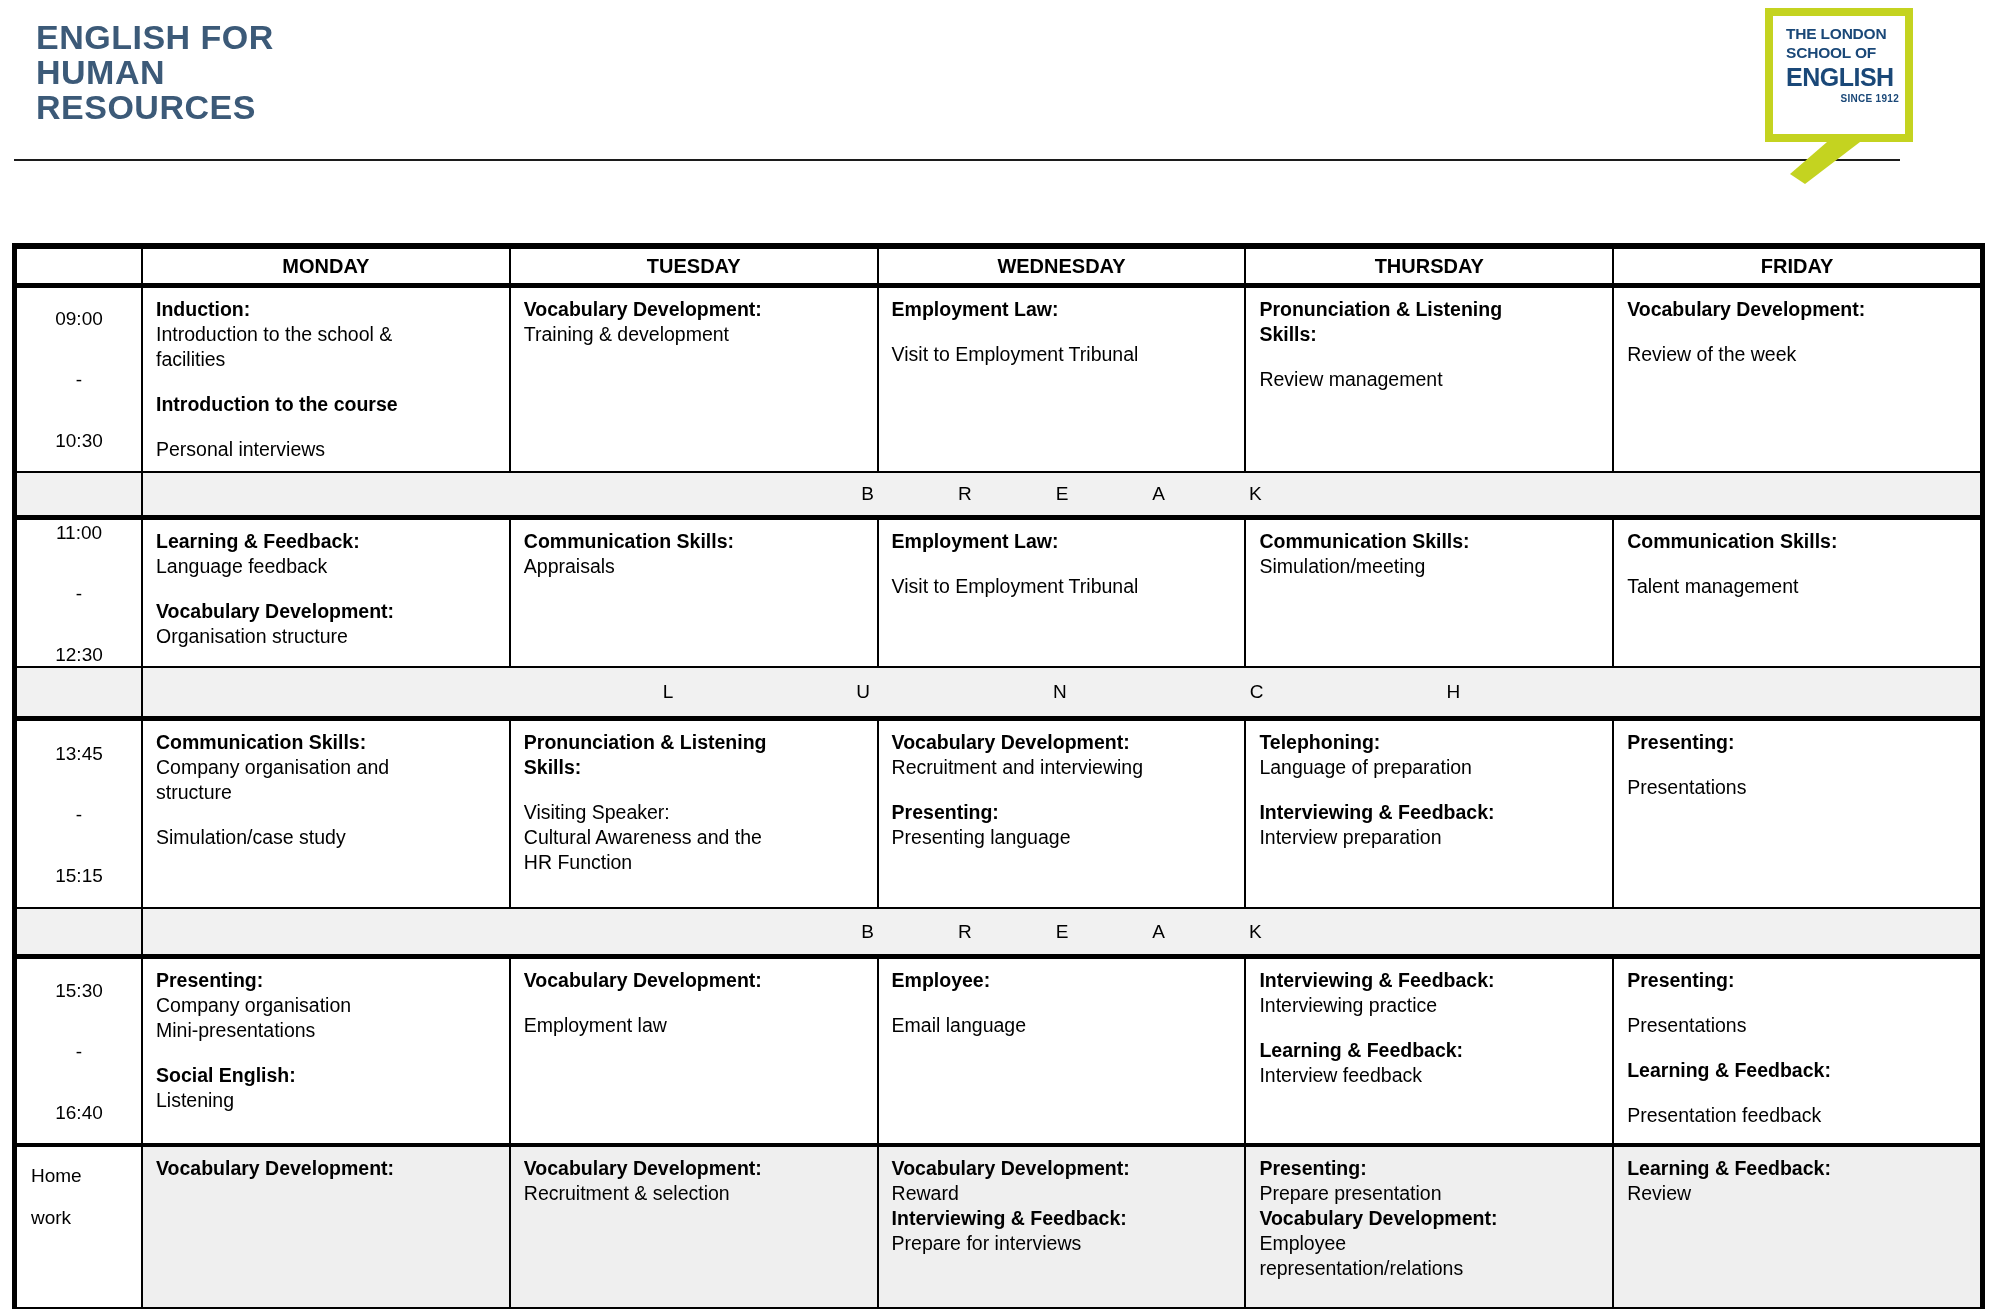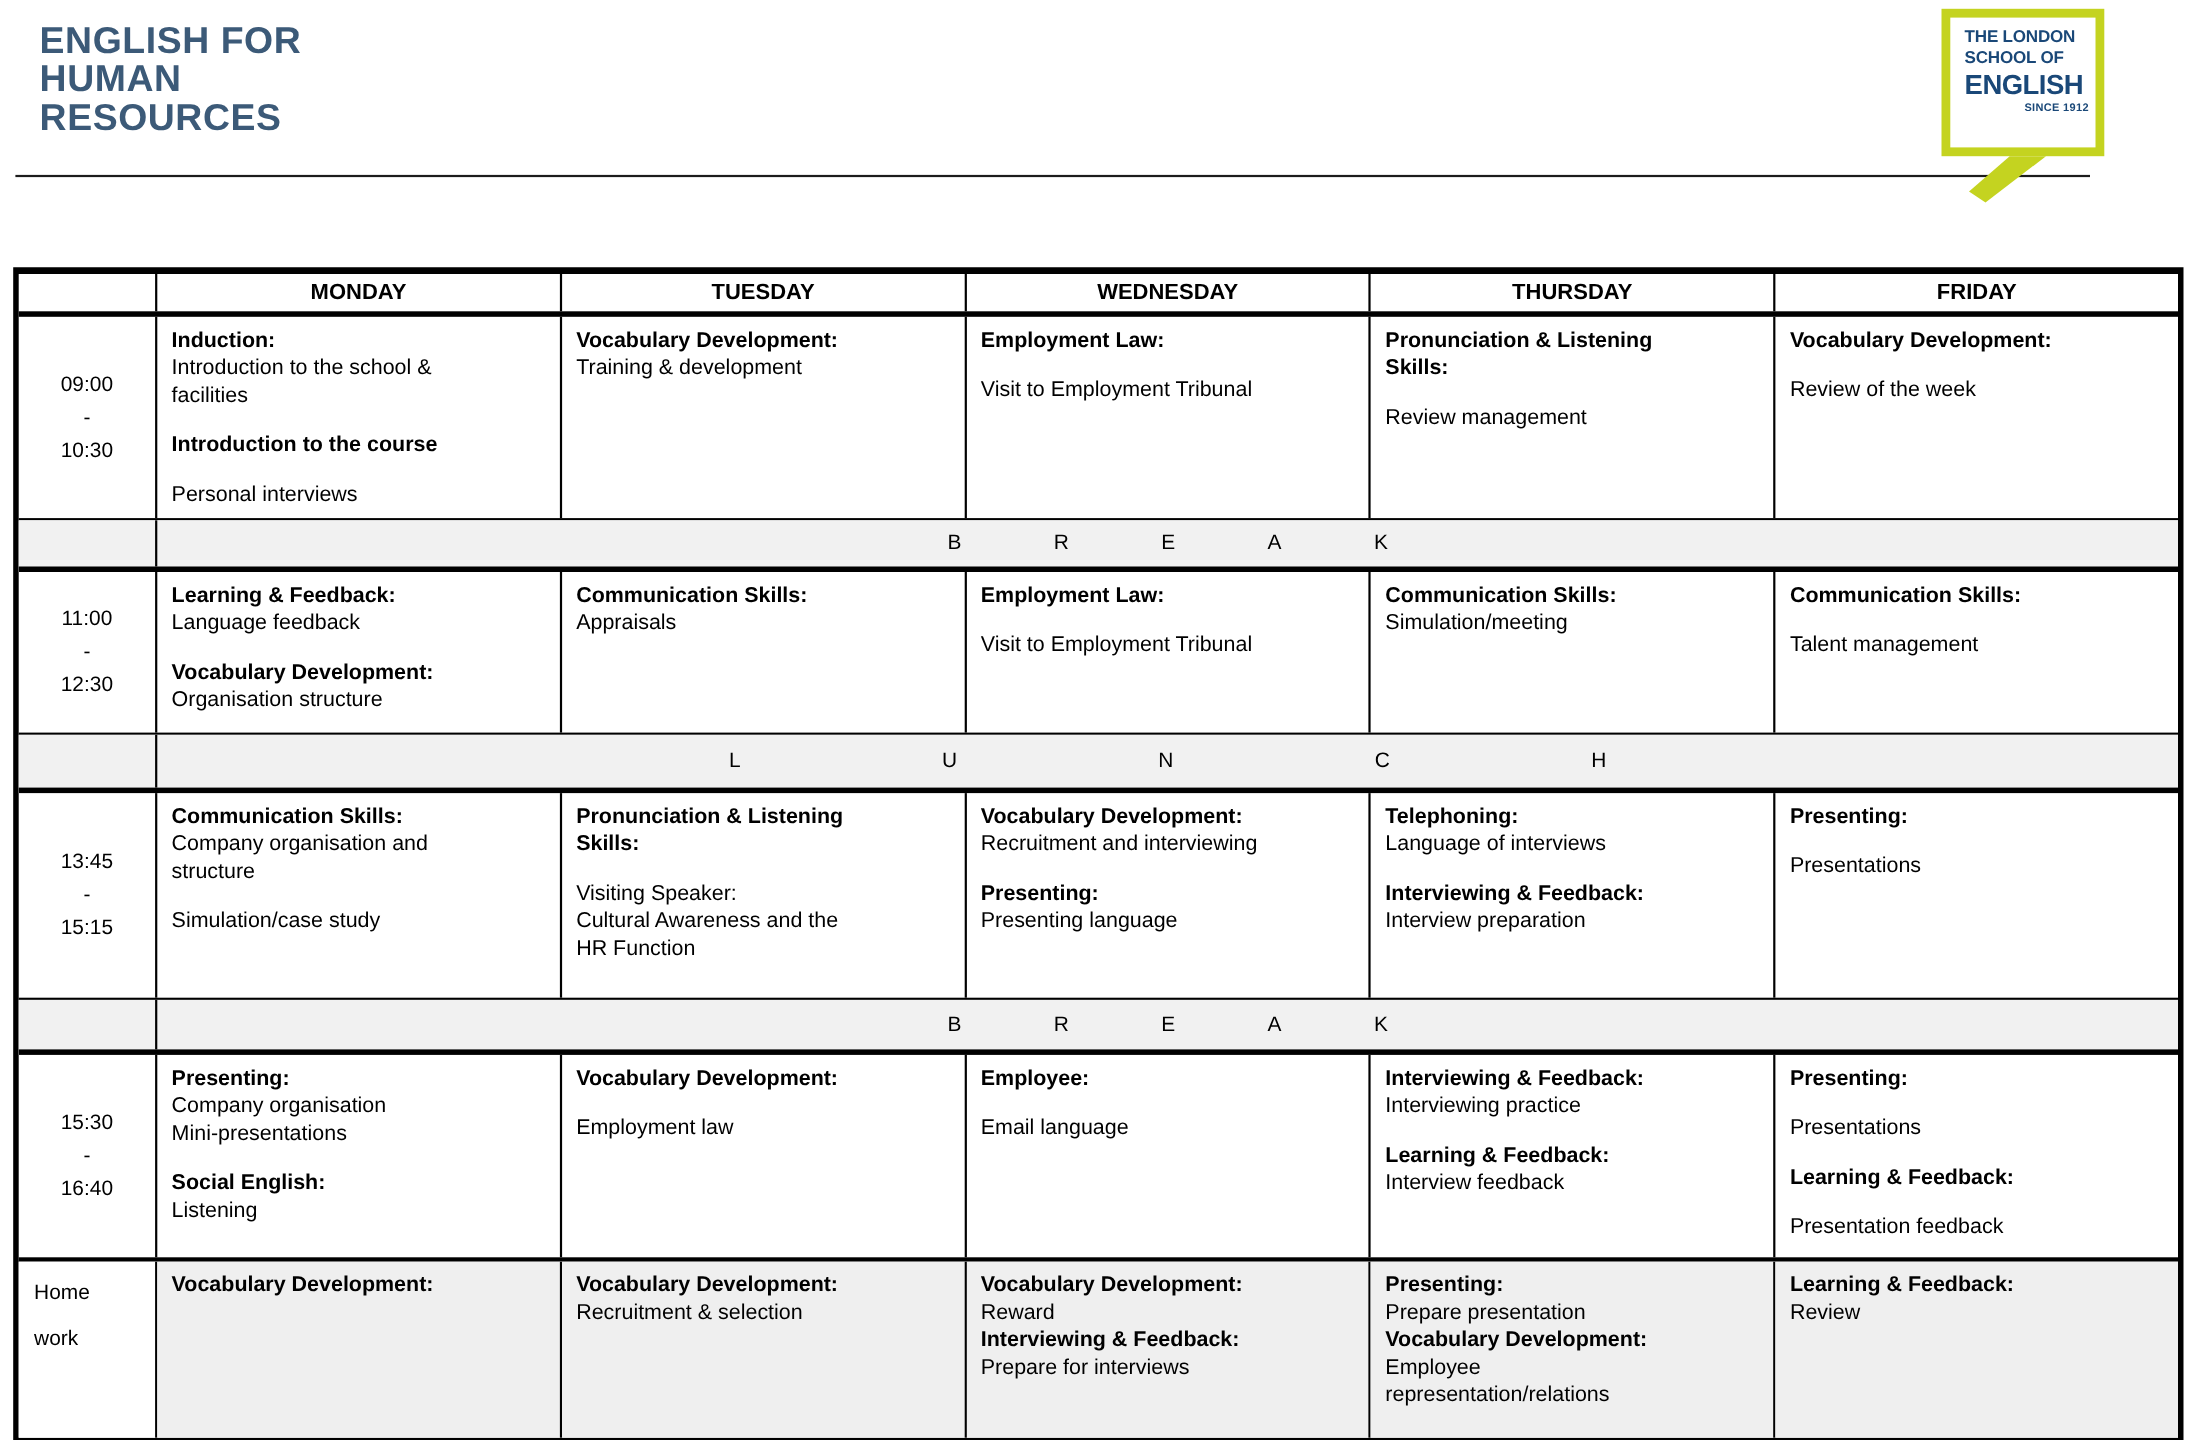--- a/index.html
+++ b/index.html
@@ -26,21 +26,21 @@
   .logo-tail{position:absolute;left:0;top:126px;}
   
   .tt{
     position:absolute;left:12px;top:243px;width:1973px;box-sizing:border-box;
     border:5px solid #000;border-top-width:6px;border-bottom-width:7px;background:#fff;
   }
   .row{display:flex;box-sizing:content-box;}
   .tcell{
     width:126px;flex:0 0 126px;border-right:2px solid #000;box-sizing:border-box;
     display:flex;align-items:center;justify-content:center;text-align:center;
-    white-space:pre-line;font-size:19px;line-height:30px;
+    white-space:pre-line;font-size:19px;line-height:61px;
   }
   .hcell{
     flex:1;border-right:2px solid #000;box-sizing:border-box;
     display:flex;align-items:center;justify-content:center;
     font-size:20px;font-weight:700;
   }
   .row .hcell:last-child,.row .cell:last-child,.row .dspan:last-child{border-right:none;}
   .cell{
     flex:1;border-right:2px solid #000;box-sizing:border-box;
     padding:9px 22px 5px 13px;font-size:19.5px;line-height:25px;
@@ -129,21 +129,21 @@
     <div class="row" style="height: 186px; border-bottom: 2px solid rgb(0, 0, 0);">
       <div class="tcell">13:45
 -
 15:15</div>
       <div class="cell"><div class="b">Communication Skills:</div><div class="t">Company organisation and
 structure</div><div class="sp"></div><div class="t">Simulation/case study</div></div>
       <div class="cell"><div class="b">Pronunciation &amp; Listening
 Skills:</div><div class="sp"></div><div class="t">Visiting Speaker:</div><div class="t">Cultural Awareness and the
 HR Function</div></div>
       <div class="cell"><div class="b">Vocabulary Development:</div><div class="t">Recruitment and interviewing</div><div class="sp"></div><div class="b">Presenting:</div><div class="t">Presenting language</div></div>
-      <div class="cell"><div class="b">Telephoning:</div><div class="t">Language of interviews</div><div class="sp"></div><div class="b">Interviewing &amp; Feedback:</div><div class="t">Interview preparation</div></div>
+      <div class="cell"><div class="b">Telephoning:</div><div class="t">Language of preparation</div><div class="sp"></div><div class="b">Interviewing &amp; Feedback:</div><div class="t">Interview preparation</div></div>
       <div class="cell"><div class="b">Presenting:</div><div class="sp"></div><div class="t">Presentations</div></div>
     </div>
     <div class="row drow" style="height: 45px; border-bottom: 5px solid rgb(0, 0, 0);">
       <div class="dtime"></div>
       <div class="dspan" style="column-gap: 84px;">
         <span>B</span>
         <span>R</span>
         <span>E</span>
         <span>A</span>
         <span>K</span>

